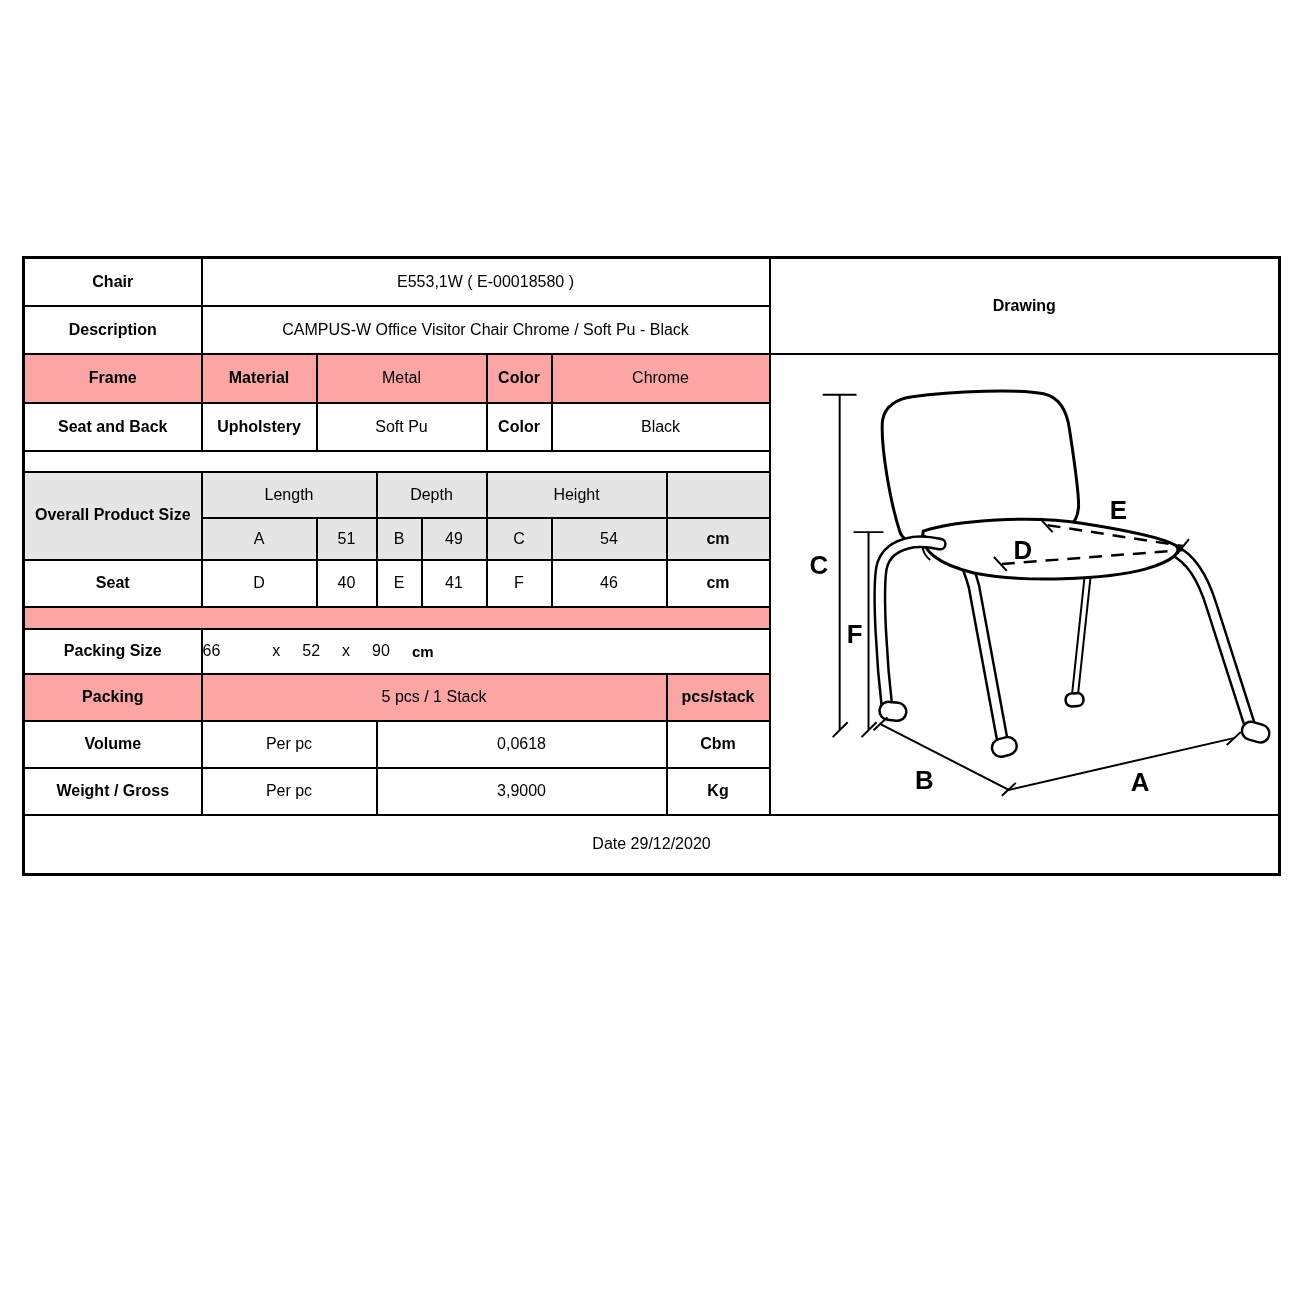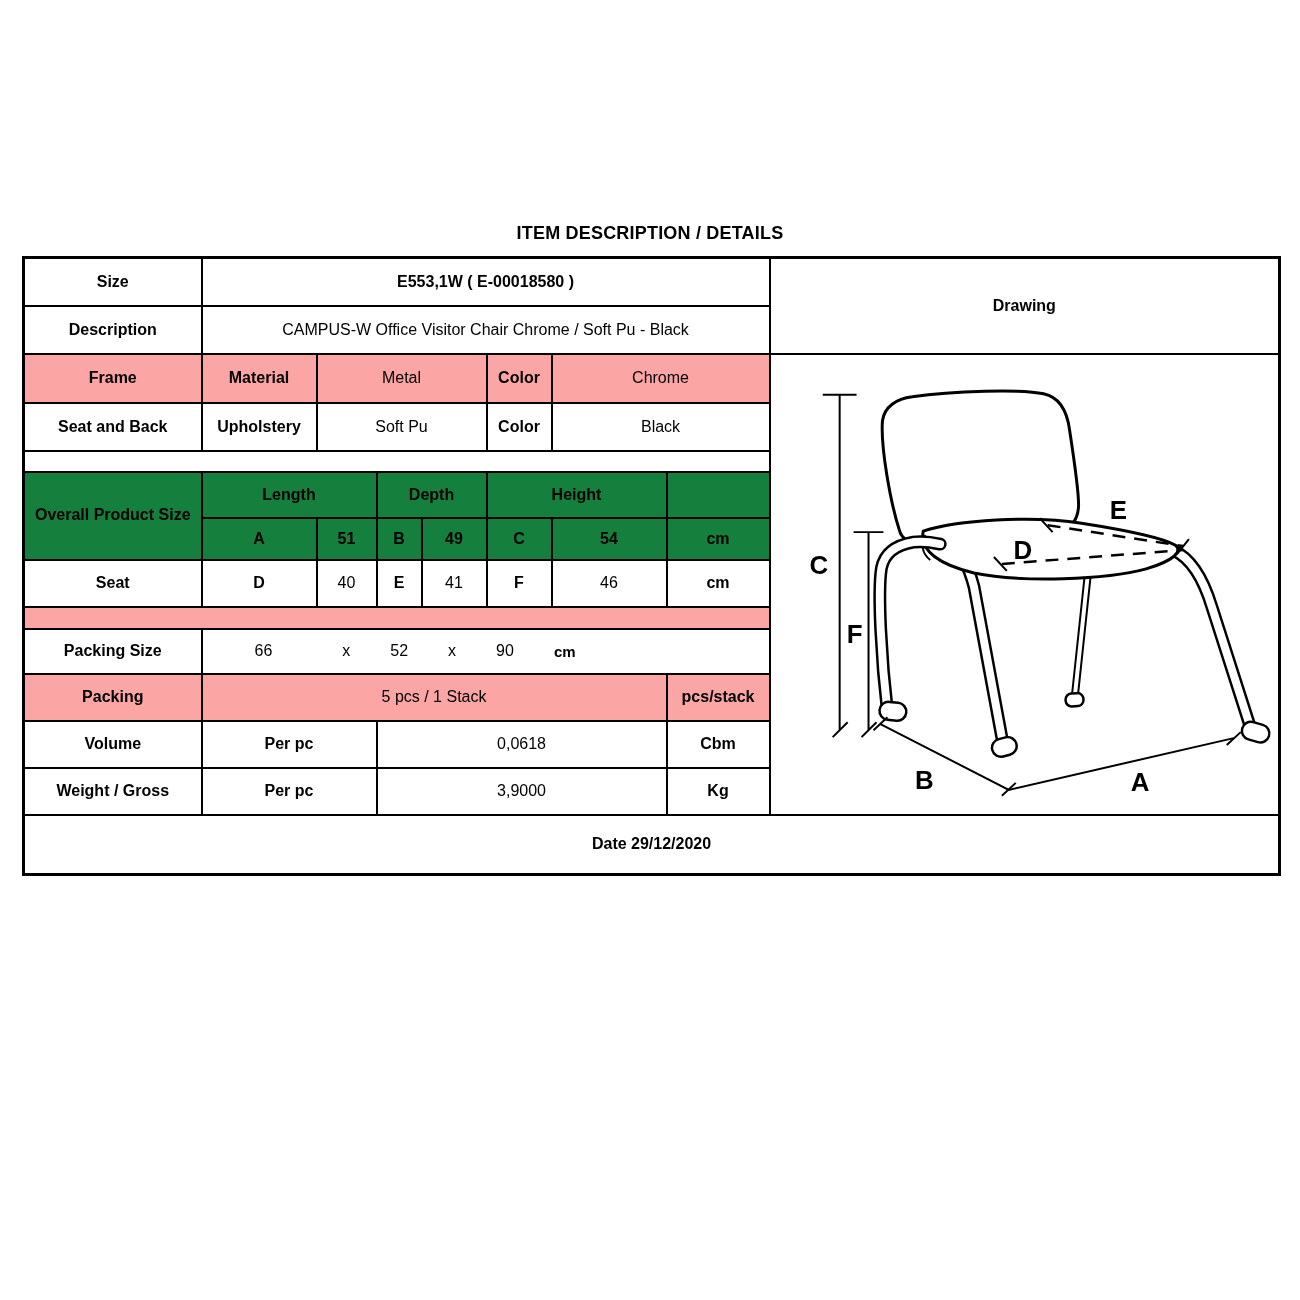--- a/index.html
+++ b/index.html
@@ -16,69 +16,68 @@
     border-collapse:collapse; table-layout:fixed;
     border:3px solid #000;
   }
   table.spec td {
     border:2px solid #000; padding:0; overflow:hidden;
     font-size:16px; text-align:center; vertical-align:middle;
     white-space:nowrap;
   }
   td.lbl { text-align:left; padding-left:5px; font-weight:bold; font-size:15px; }
   td.unit { text-align:left; padding-left:5px; font-weight:bold; font-size:15px; }
-  td.b { font-weight:bold; }
+  td.b { font-weight:normal; }
   td.big { font-size:17px; }
   .gray { background:#fca5a5; }
-  .yellow { background:#15803d; }
+  .yellow { background:#e5e5e5; }
   td.center-lbl {
     text-align:center; font-weight:bold; font-size:15px;
     white-space:normal; line-height:1.55; padding:0 14px;
   }
   td.drawhead { font-weight:bold; font-size:17px; }
   td.drawcell { vertical-align:top; padding:0; }
   td.drawcell svg { display:block; width:100%; height:100%; }
-  .psv { display:flex; align-items:center; height:100%; padding-left:52px; gap:40px; }
+  .psv { display:flex; align-items:center; height:100%; gap:22px; }
   .psv .first { margin-right:30px; }
   .psv .u { font-weight:bold; font-size:15px; }
 
   
   .outline { fill:#ffffff; stroke:#000; stroke-width:3; stroke-linejoin:round; }
   .tube-b  { fill:none; stroke:#000; stroke-width:13; stroke-linecap:round; }
   .tube-w  { fill:none; stroke:#fff; stroke-width:8;  stroke-linecap:round; }
   .thin-b  { stroke-width:8; }
   .thin-w  { stroke-width:4; }
   .foot rect { fill:#fff; stroke:#000; stroke-width:2.5; }
   .dim  { fill:none; stroke:#000; stroke-width:2; }
   .dash { fill:none; stroke:#000; stroke-width:2.5; stroke-dasharray:13 9; }
   .dimtext { font-family:"Liberation Sans", sans-serif; font-weight:bold; font-size:26px; fill:#000; }
 </style>
 </head>
 <body>
 
 <div class="page">
 
-  <div class="title">ITEM DESCRIPTION / DETAILS</div>
 
   <table class="spec">
     <colgroup>
       <col style="width:178px">
         <col style="width:115px">
         <col style="width:60px">
       <col style="width:45px">
         <col style="width:65px">
         <col style="width:65px">
       <col style="width:115px">
         <col style="width:103px">
         <col style="width:510px">
     </colgroup>
 
     <tbody>
         <tr style="height:48px">
-      <td class="lbl big">Size</td>
+      <td class="lbl big">Chair</td>
       <td colspan="7" class="b big">E553,1W  ( E-00018580 )</td>
       <td rowspan="2" class="drawhead">Drawing</td>
     </tr>
 
     <tr style="height:48px">
       <td class="lbl big">Description</td>
       <td colspan="7">CAMPUS-W Office Visitor Chair Chrome /  Soft Pu - Black</td>
     </tr>
 
     <tr style="height:49px">

